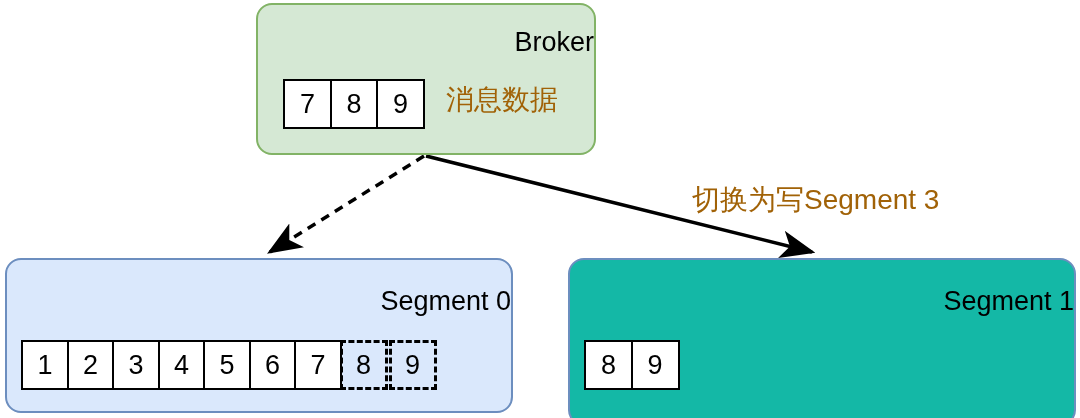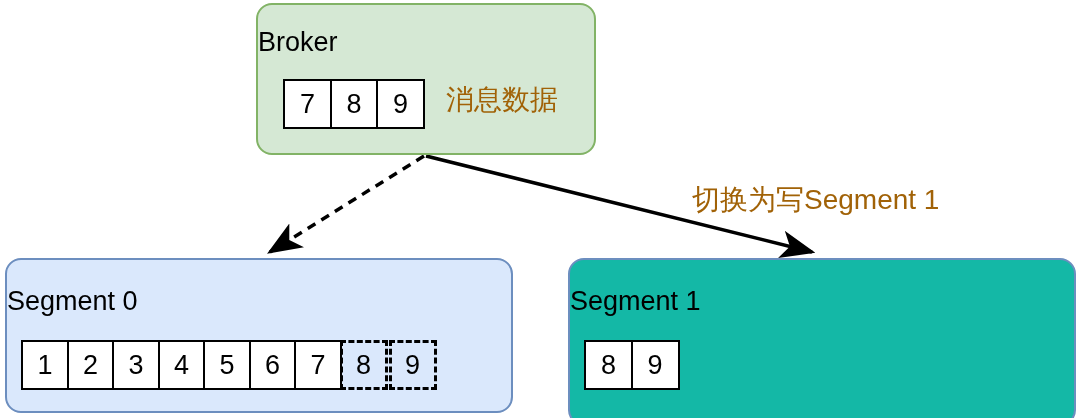--- a/index.html
+++ b/index.html
@@ -47,21 +47,21 @@
     height: 168px;
     background: #14b8a6;
     border: 2px solid #6c8ebf;
   }
 
   
   .box-title {
     position: absolute;
     left: 0;
     width: 100%;
-    text-align: left;
+    text-align: right;
     font-size: 27px;
     color: #000000;
     line-height: 1;
     white-space: nowrap;
   }
   .box-broker .box-title { top: 24px; }
   .box-seg0 .box-title,
   .box-seg1 .box-title { top: 28px; }
 
   
@@ -150,21 +150,21 @@
     <div class="box-title">Broker</div>
     <div class="cells cells-broker">
       <div class="cell">7</div>
       <div class="cell">8</div>
       <div class="cell">9</div>
     </div>
   </div>
 
   <div class="label label-msg-data">消息数据</div>
 
-  <div class="label label-switch">切换为写Segment 1</div>
+  <div class="label label-switch">切换为写Segment 3</div>
 
   <div class="box box-seg0">
     <div class="box-title">Segment 0</div>
     <div class="cells cells-seg0">
       <div class="cell">1</div>
       <div class="cell">2</div>
       <div class="cell">3</div>
       <div class="cell">4</div>
       <div class="cell">5</div>
       <div class="cell">6</div>

